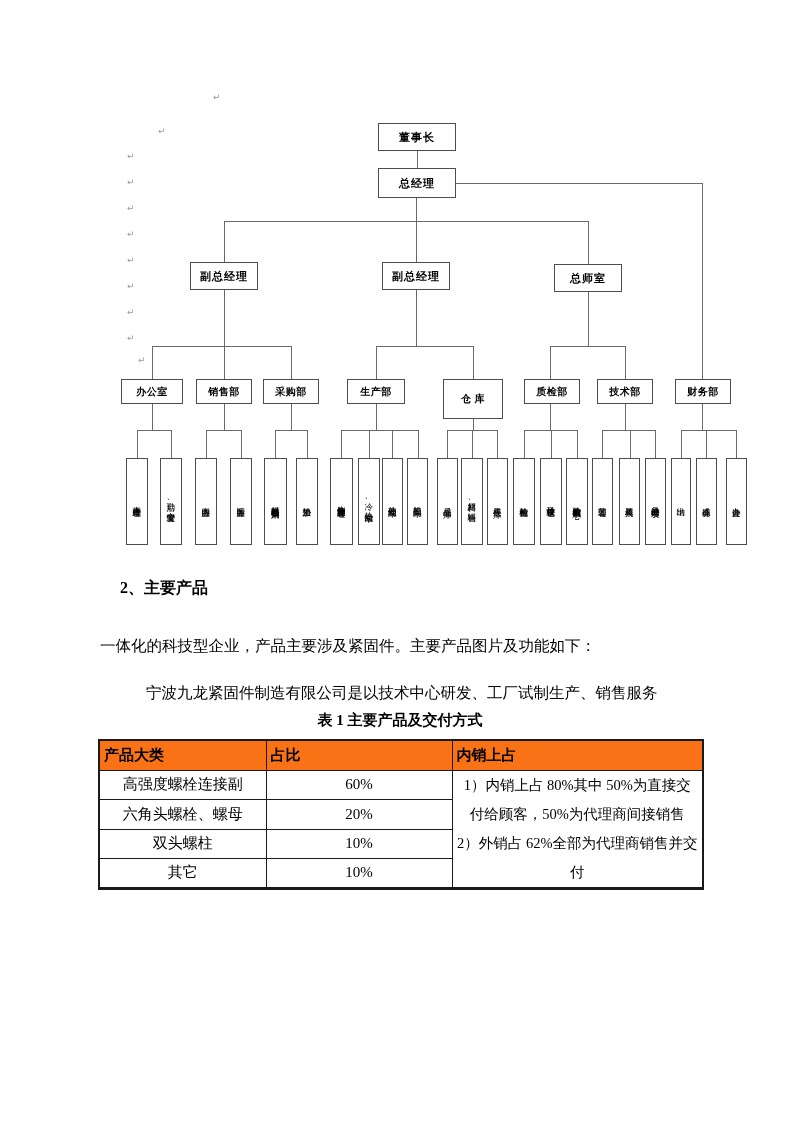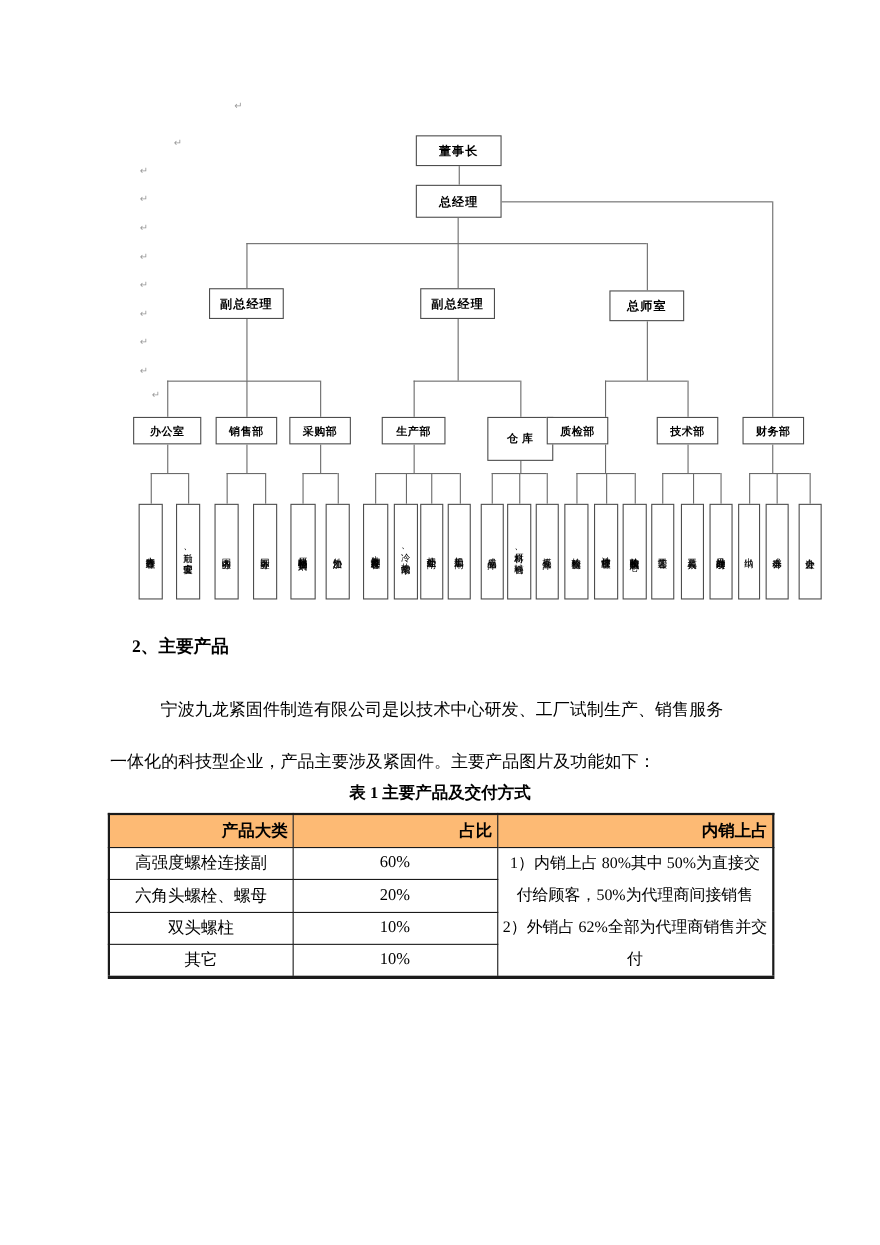--- a/index.html
+++ b/index.html
@@ -16,21 +16,21 @@
   
   .heading{position:absolute;left:120px;top:578px;font-size:16px;font-weight:bold;}
   .para{position:absolute;left:100px;top:622px;width:602px;font-size:15.5px;}
   .para .line{height:47px;line-height:47px;white-space:nowrap;}
   .para .line.indent{padding-left:46px;}
   .tbl-title{position:absolute;left:98px;top:711px;width:604px;text-align:center;font-size:15px;font-weight:bold;}
   
   table.products{position:absolute;left:98px;top:739px;width:604px;border-collapse:collapse;table-layout:fixed;font-size:15px;}
   table.products th,table.products td{border:1px solid #1a1a1a;padding:0 4px;box-sizing:border-box;}
   table.products{border:2px solid #1a1a1a;border-bottom-width:3px;}
-  table.products th{background:#fdba74;height:30px;font-weight:bold;text-align:right;}
+  table.products th{background:#f97316;height:30px;font-weight:bold;text-align:left;}
   table.products td{height:29px;text-align:center;}
   td.delivery{text-align:left;vertical-align:middle;font-size:14.5px;padding:2px 7px;}
   td.delivery .dline{line-height:29px;}
   .c1{width:167px;}.c2{width:186px;}.c3{width:251px;}
 </style>
 </head>
 <body>
 
 <div class="page">
 
@@ -122,21 +122,21 @@
 
     <div class="obox" style="left:190px;top:262px;width:68px;height:28px">副总经理</div>
     <div class="obox" style="left:382px;top:262px;width:68px;height:28px">副总经理</div>
     <div class="obox" style="left:554px;top:264px;width:68px;height:28px">总师室</div>
 
     <div class="obox l4" style="left:121px;top:379px;width:62px;height:25px">办公室</div>
     <div class="obox l4" style="left:196px;top:379px;width:56px;height:25px">销售部</div>
     <div class="obox l4" style="left:263px;top:379px;width:56px;height:25px">采购部</div>
     <div class="obox l4" style="left:347px;top:379px;width:58px;height:25px">生产部</div>
     <div class="obox l4" style="left:443px;top:379px;width:60px;height:40px">仓 库</div>
-    <div class="obox l4" style="left:497px;top:379px;width:56px;height:25px">质检部</div>
+    <div class="obox l4" style="left:524px;top:379px;width:56px;height:25px">质检部</div>
     <div class="obox l4" style="left:597px;top:379px;width:56px;height:25px">技术部</div>
     <div class="obox l4" style="left:675px;top:379px;width:56px;height:25px">财务部</div>
 
     <div class="vbox" style="left:126px;top:458px;width:22px;height:87px">人事行政管理</div>
     <div class="vbox" style="left:160px;top:458px;width:22px;height:87px">后勤、安全管理</div>
     <div class="vbox" style="left:195px;top:458px;width:22px;height:87px">国内业务</div>
     <div class="vbox" style="left:230px;top:458px;width:22px;height:87px">国际业务</div>
     <div class="vbox" style="left:264px;top:458px;width:23px;height:87px">原材料辅物资采购</div>
     <div class="vbox" style="left:296px;top:458px;width:22px;height:87px">外协加工</div>
     <div class="vbox" style="left:330px;top:458px;width:23px;height:87px">生产计划及设备管理</div>
@@ -153,22 +153,22 @@
     <div class="vbox" style="left:619px;top:458px;width:21px;height:87px">工装模具</div>
     <div class="vbox" style="left:645px;top:458px;width:21px;height:87px">产品设计与研发</div>
     <div class="vbox" style="left:671px;top:458px;width:20px;height:87px">出纳</div>
     <div class="vbox" style="left:696px;top:458px;width:21px;height:87px">成本会计</div>
     <div class="vbox" style="left:726px;top:458px;width:21px;height:87px">主办会计</div>
   </div>
 
   <div class="heading">2、主要产品</div>
 
   <div class="para">
+    <div class="line">一体化的科技型企业，产品主要涉及紧固件。主要产品图片及功能如下：</div>
     <div class="line indent">宁波九龙紧固件制造有限公司是以技术中心研发、工厂试制生产、销售服务</div>
-    <div class="line">一体化的科技型企业，产品主要涉及紧固件。主要产品图片及功能如下：</div>
   </div>
 
   <div class="tbl-title">表 1 主要产品及交付方式</div>
 
   <table class="products">
     <colgroup>
         <col class="c1">
         <col class="c2">
         <col class="c3">
       </colgroup>

